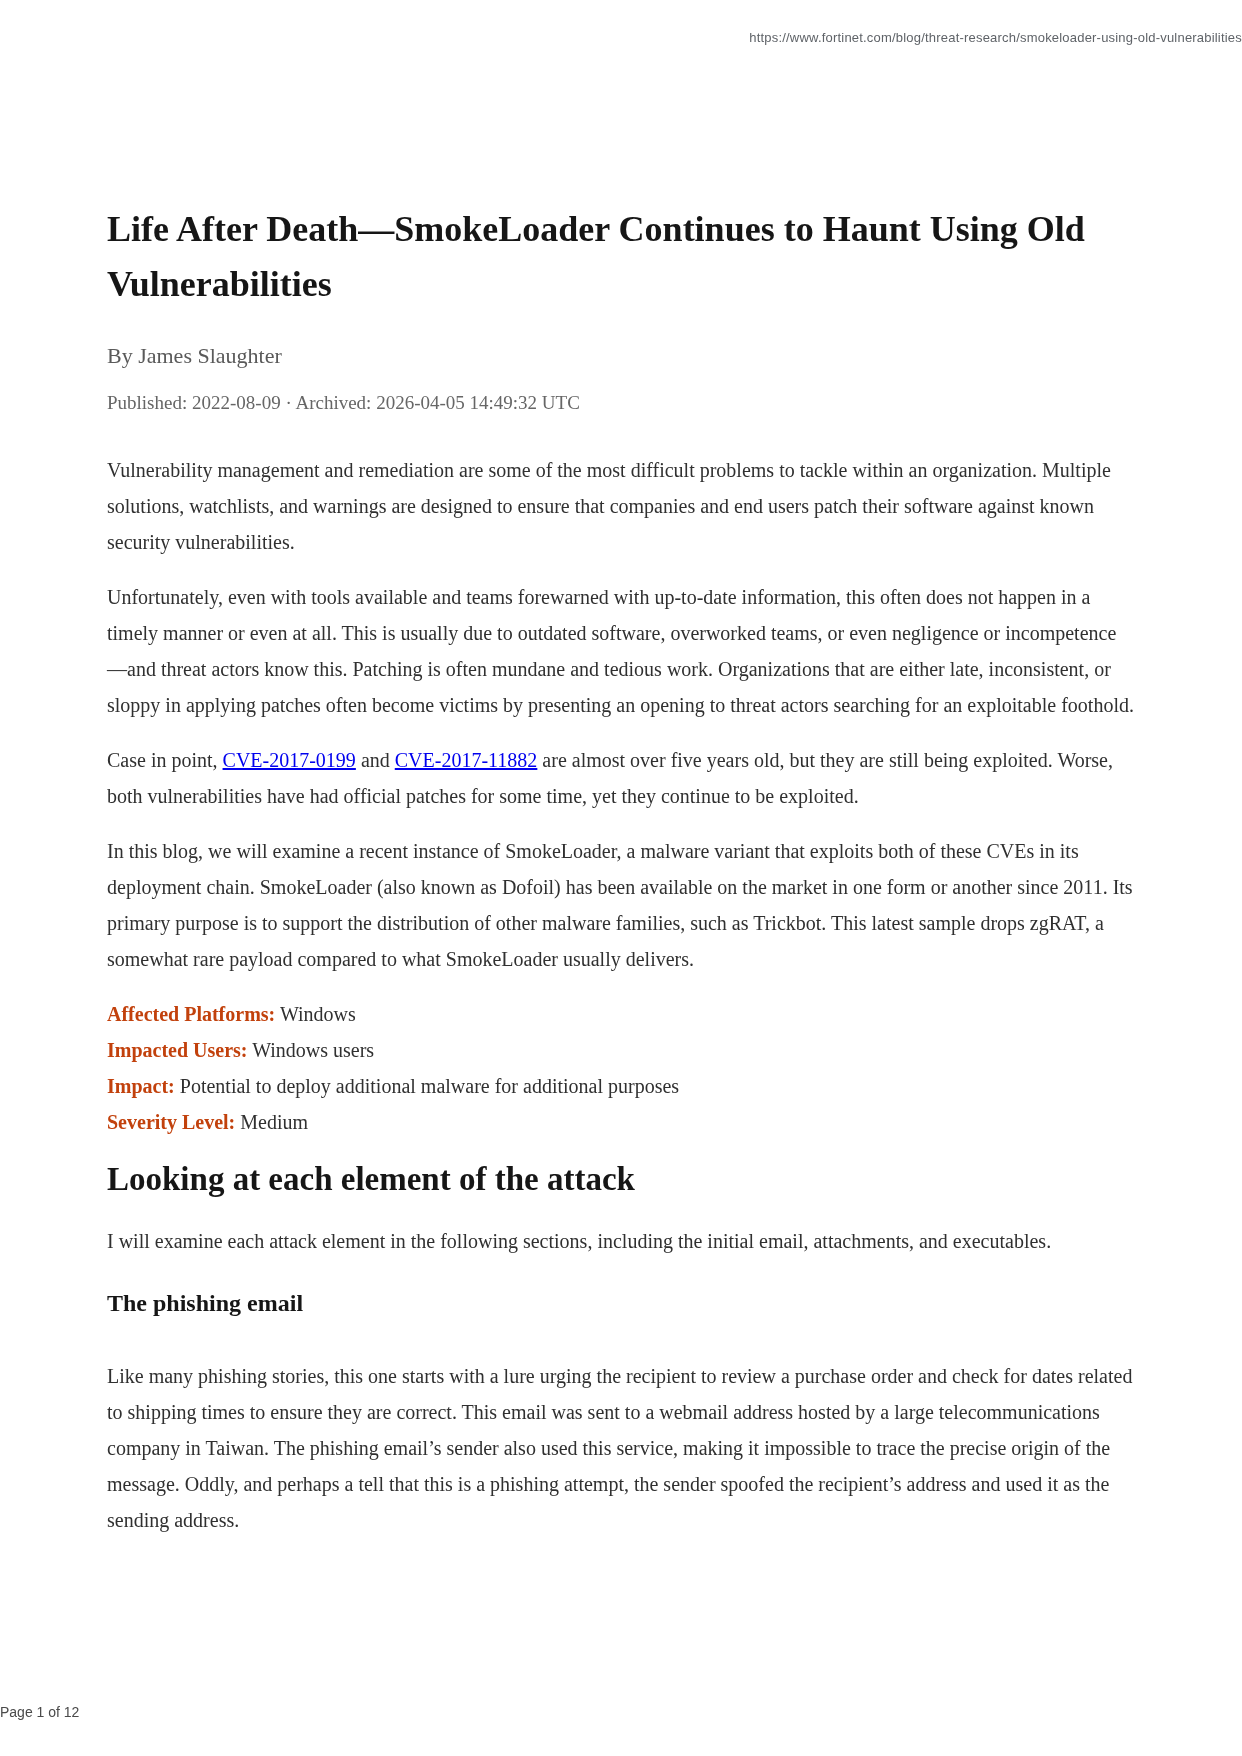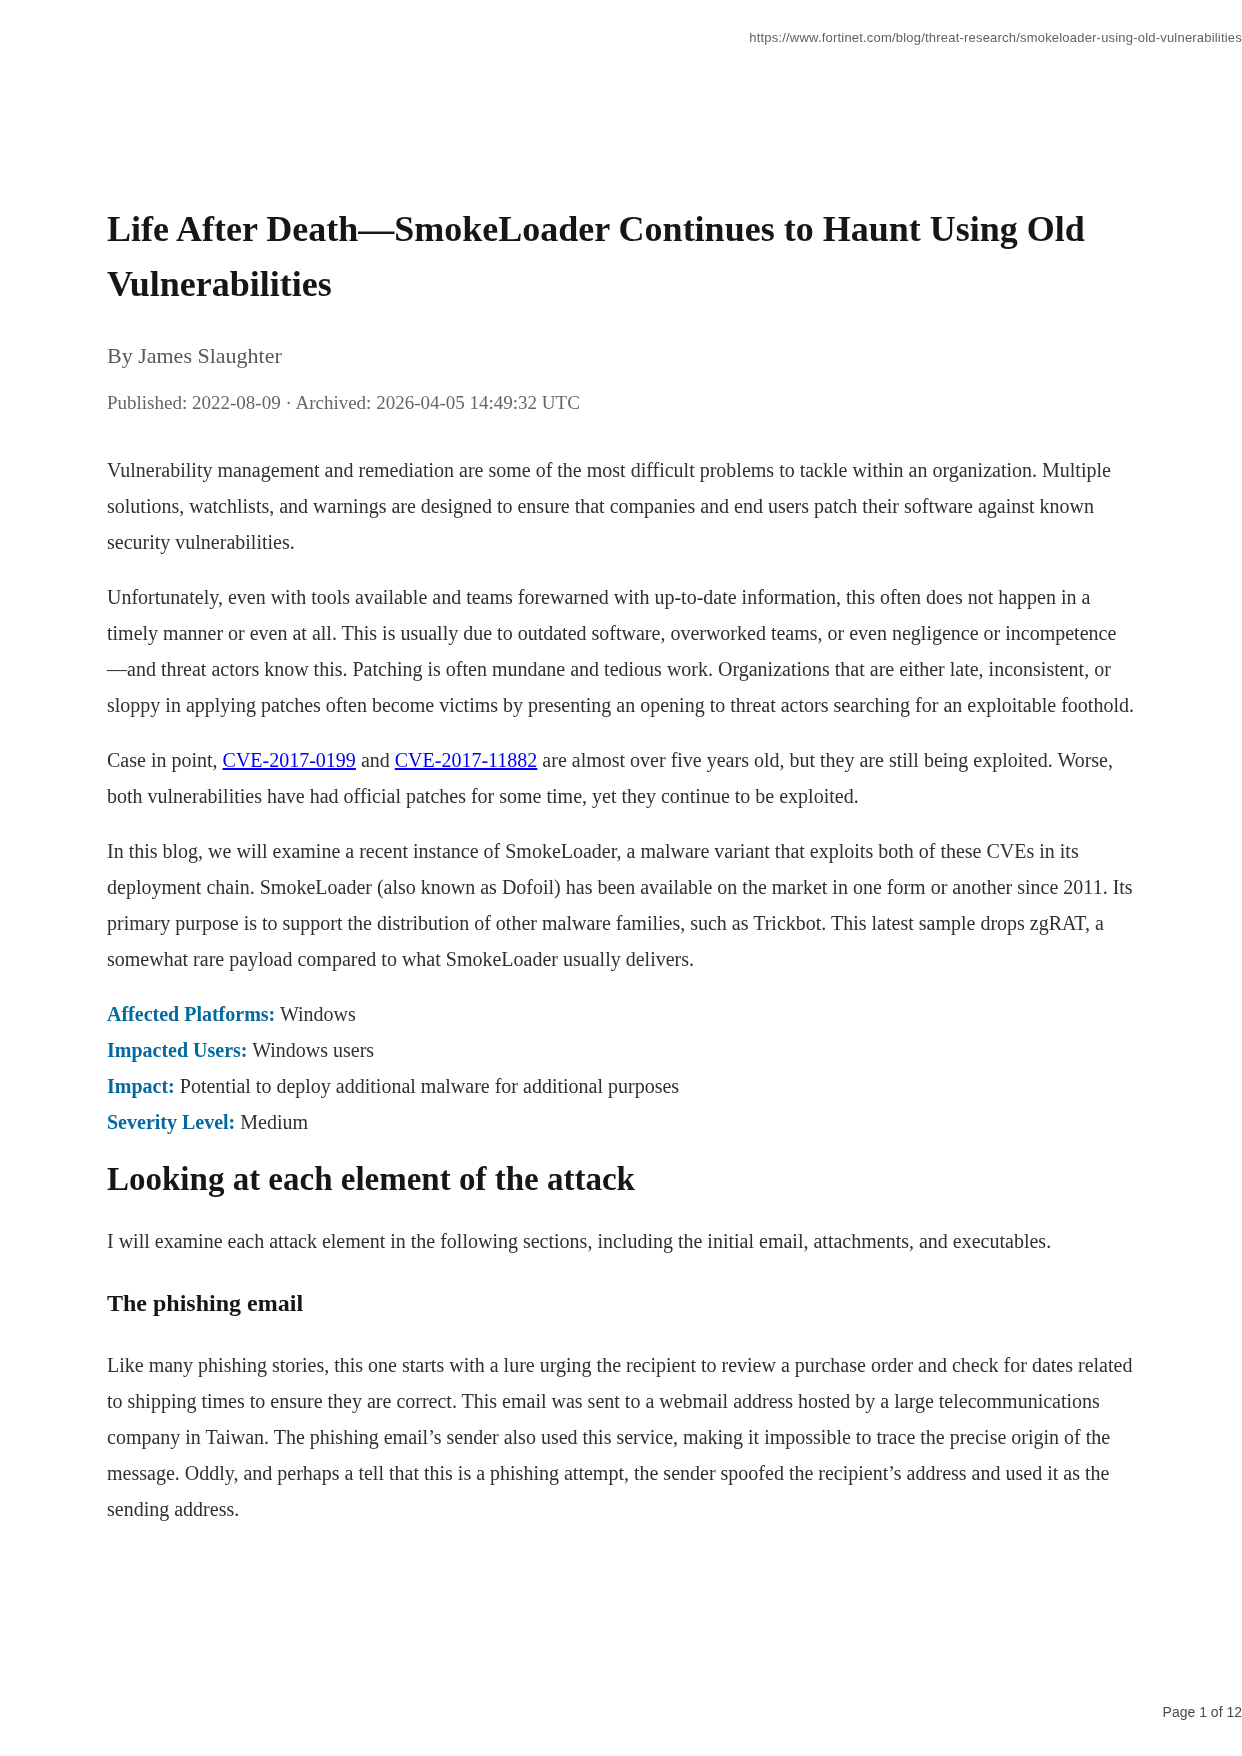--- a/index.html
+++ b/index.html
@@ -52,41 +52,41 @@
   .article p {
     margin: 19px 0;
   }
   .article a {
     color: #0000ee;
     text-decoration: underline;
     cursor: pointer;
   }
   .facts { margin: 19px 0; }
   .fact-line { display: block; }
-  .fact-line strong { color: #0369a1; font-weight: bold; }
+  .fact-line strong { color: #c2410c; font-weight: bold; }
   .article h2 {
     margin: 18px 0 24px 0;
     font-size: 33px;
     line-height: 40px;
     font-weight: bold;
     color: #161616;
   }
   .article h3 {
-    margin: 28px 0 27px 0;
+    margin: 28px 0 38px 0;
     font-size: 24px;
     line-height: 33px;
     font-weight: bold;
     color: #161616;
   }
   .page-footer {
     position: absolute;
     top: 1704px;
     left: 0;
     right: 0;
-    text-align: right;
+    text-align: left;
     font-family: "Liberation Sans", sans-serif;
     font-size: 14px;
     color: #4a4a4a;
   }
 </style>
 </head>
 <body>
 
 <div class="url-header">https://www.fortinet.com/blog/threat-research/smokeloader-using-old-vulnerabilities</div>
 

